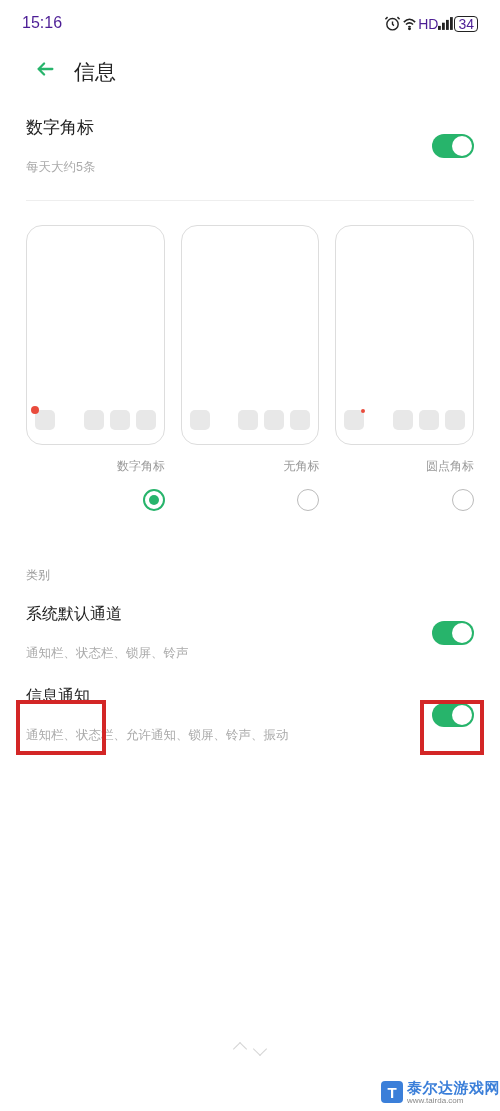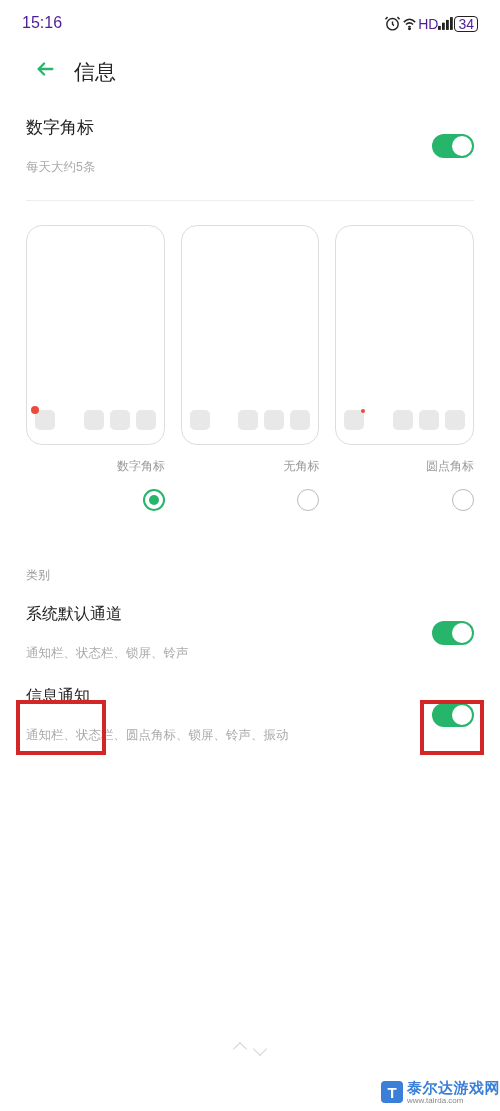--- a/index.html
+++ b/index.html
@@ -232,21 +232,21 @@
     <div class="row-sub">通知栏、状态栏、锁屏、铃声</div>
   </div>
   <div class="toggle on">
       <div class="knob"></div>
     </div>
 </div>
 
 <div class="channel">
   <div class="channel-text">
     <div class="row-title">信息通知</div>
-    <div class="row-sub">通知栏、状态栏、圆点角标、锁屏、铃声、振动</div>
+    <div class="row-sub">通知栏、状态栏、允许通知、锁屏、铃声、振动</div>
   </div>
   <div class="toggle on">
       <div class="knob"></div>
     </div>
 </div>
 
 <div class="highlight-box hl1"></div>
 <div class="highlight-box hl2"></div>
 
 <div class="nav-indicator">

